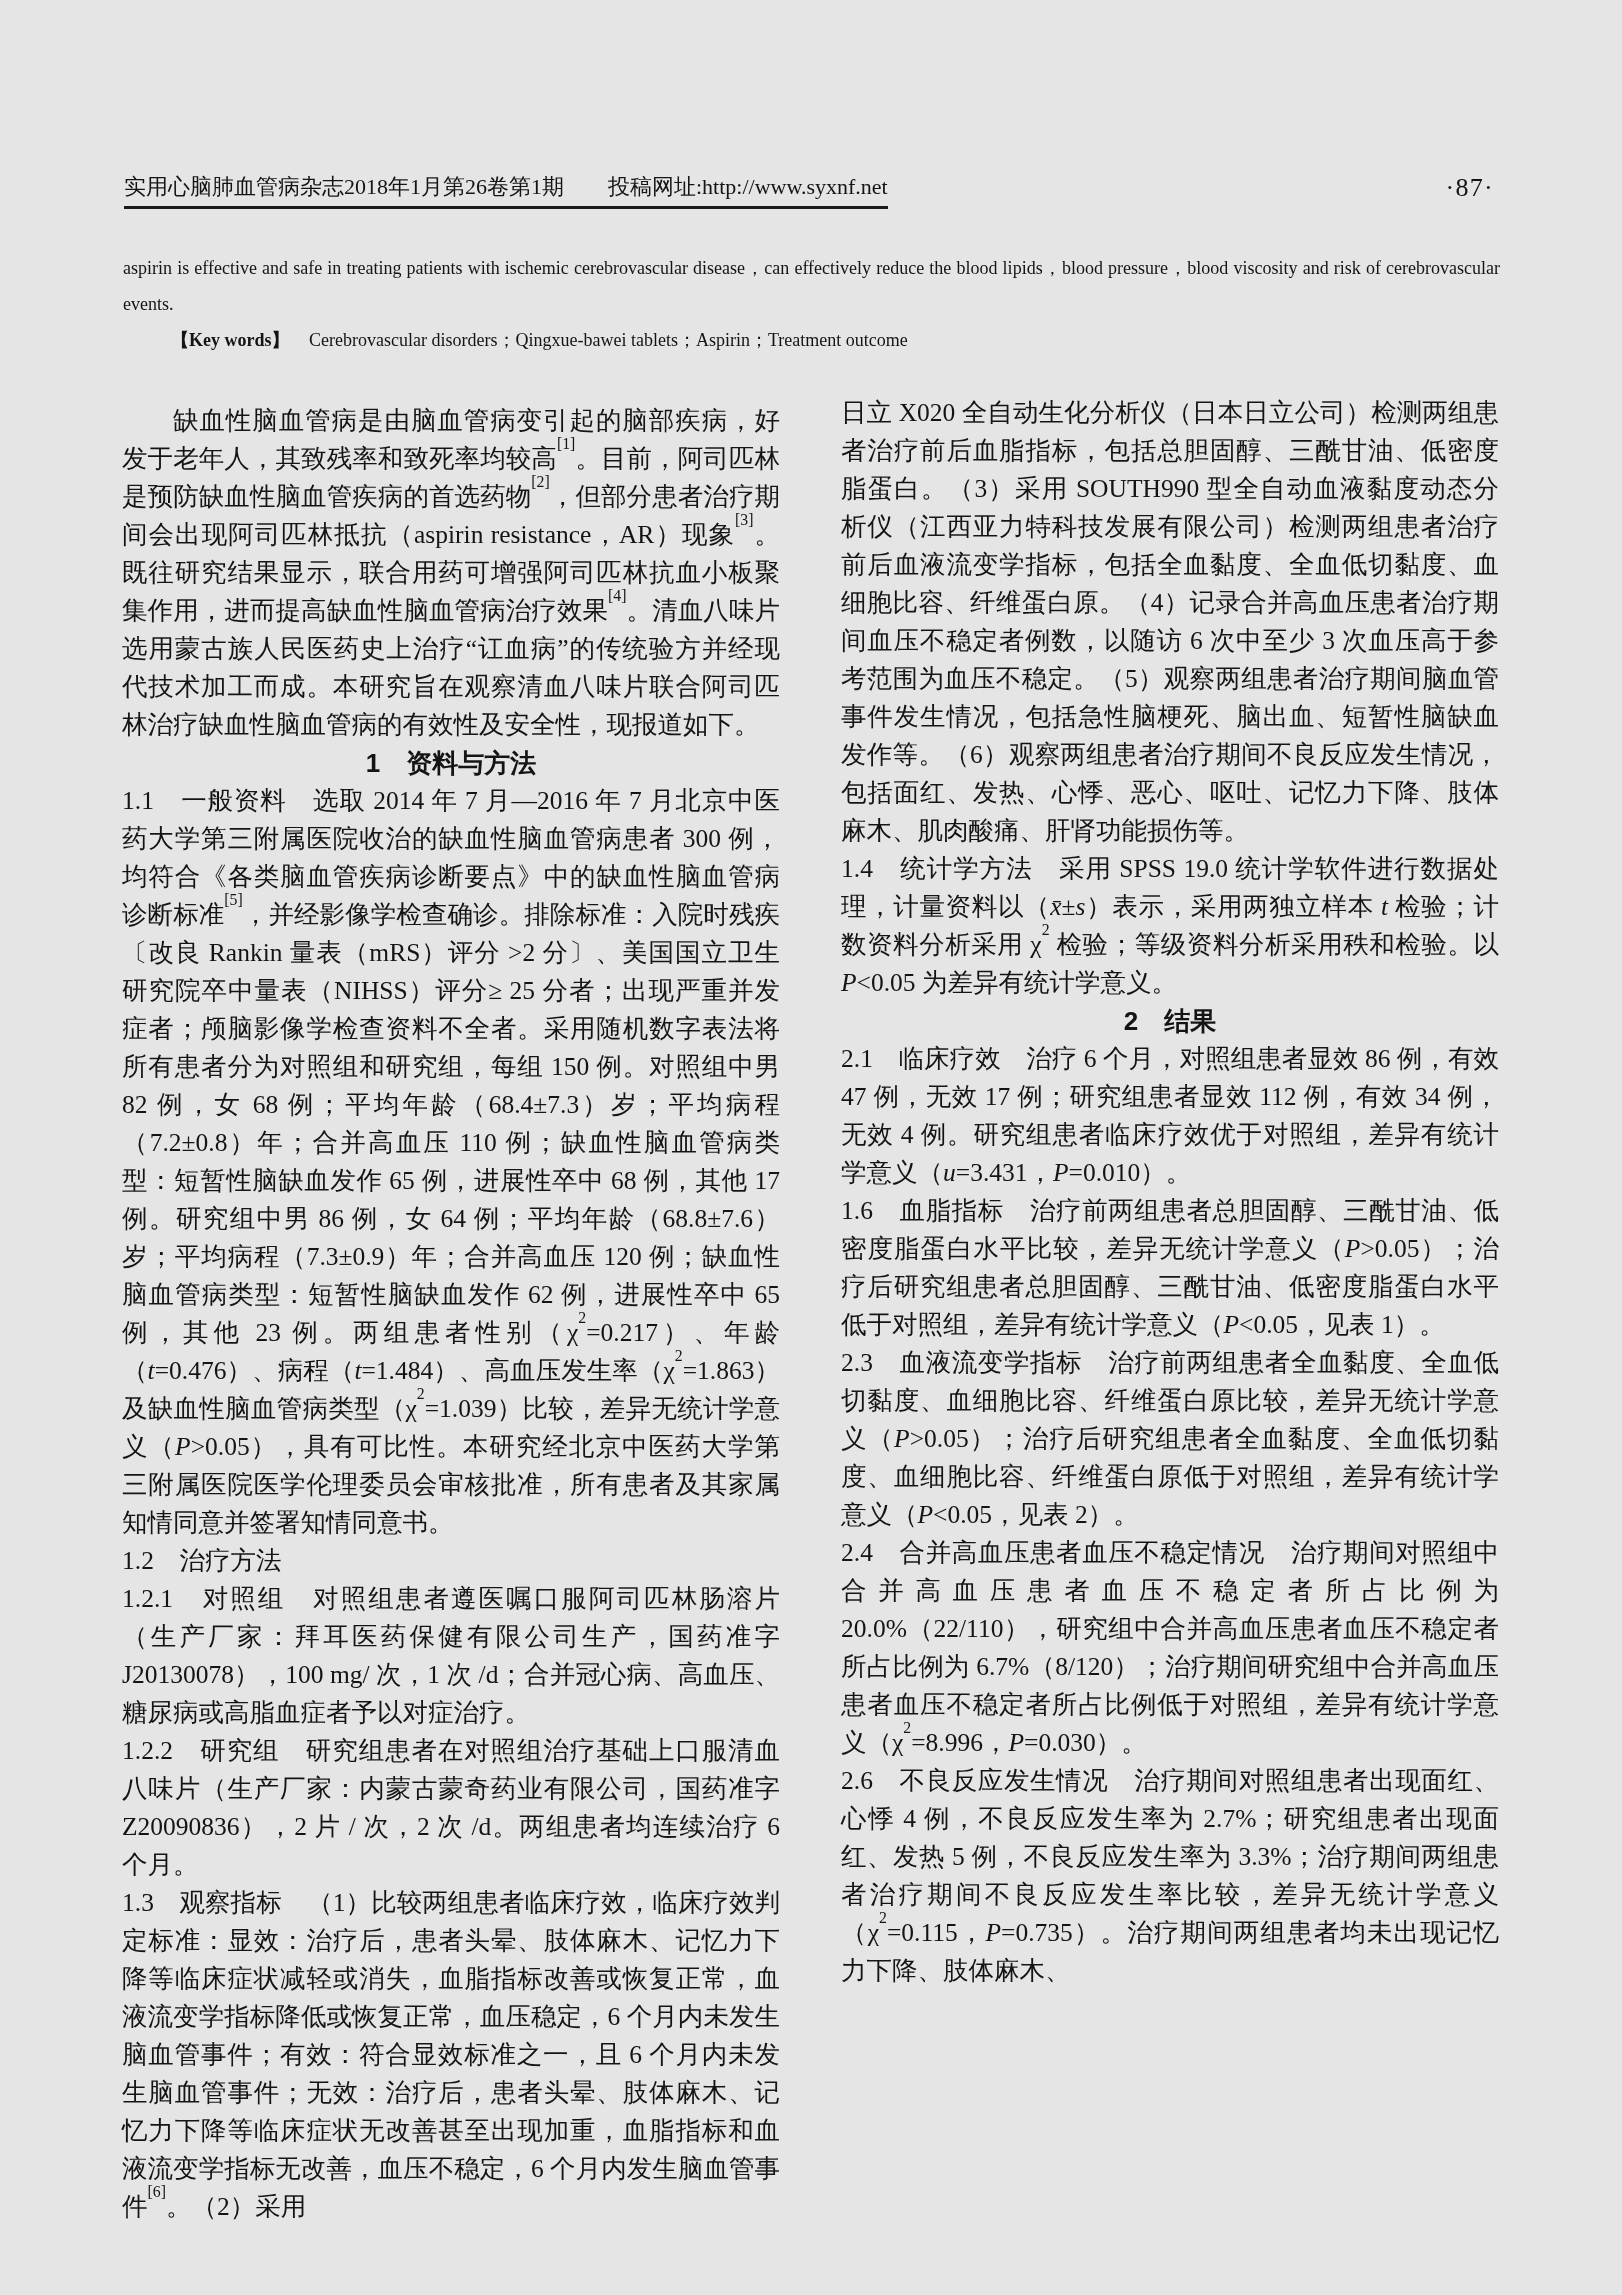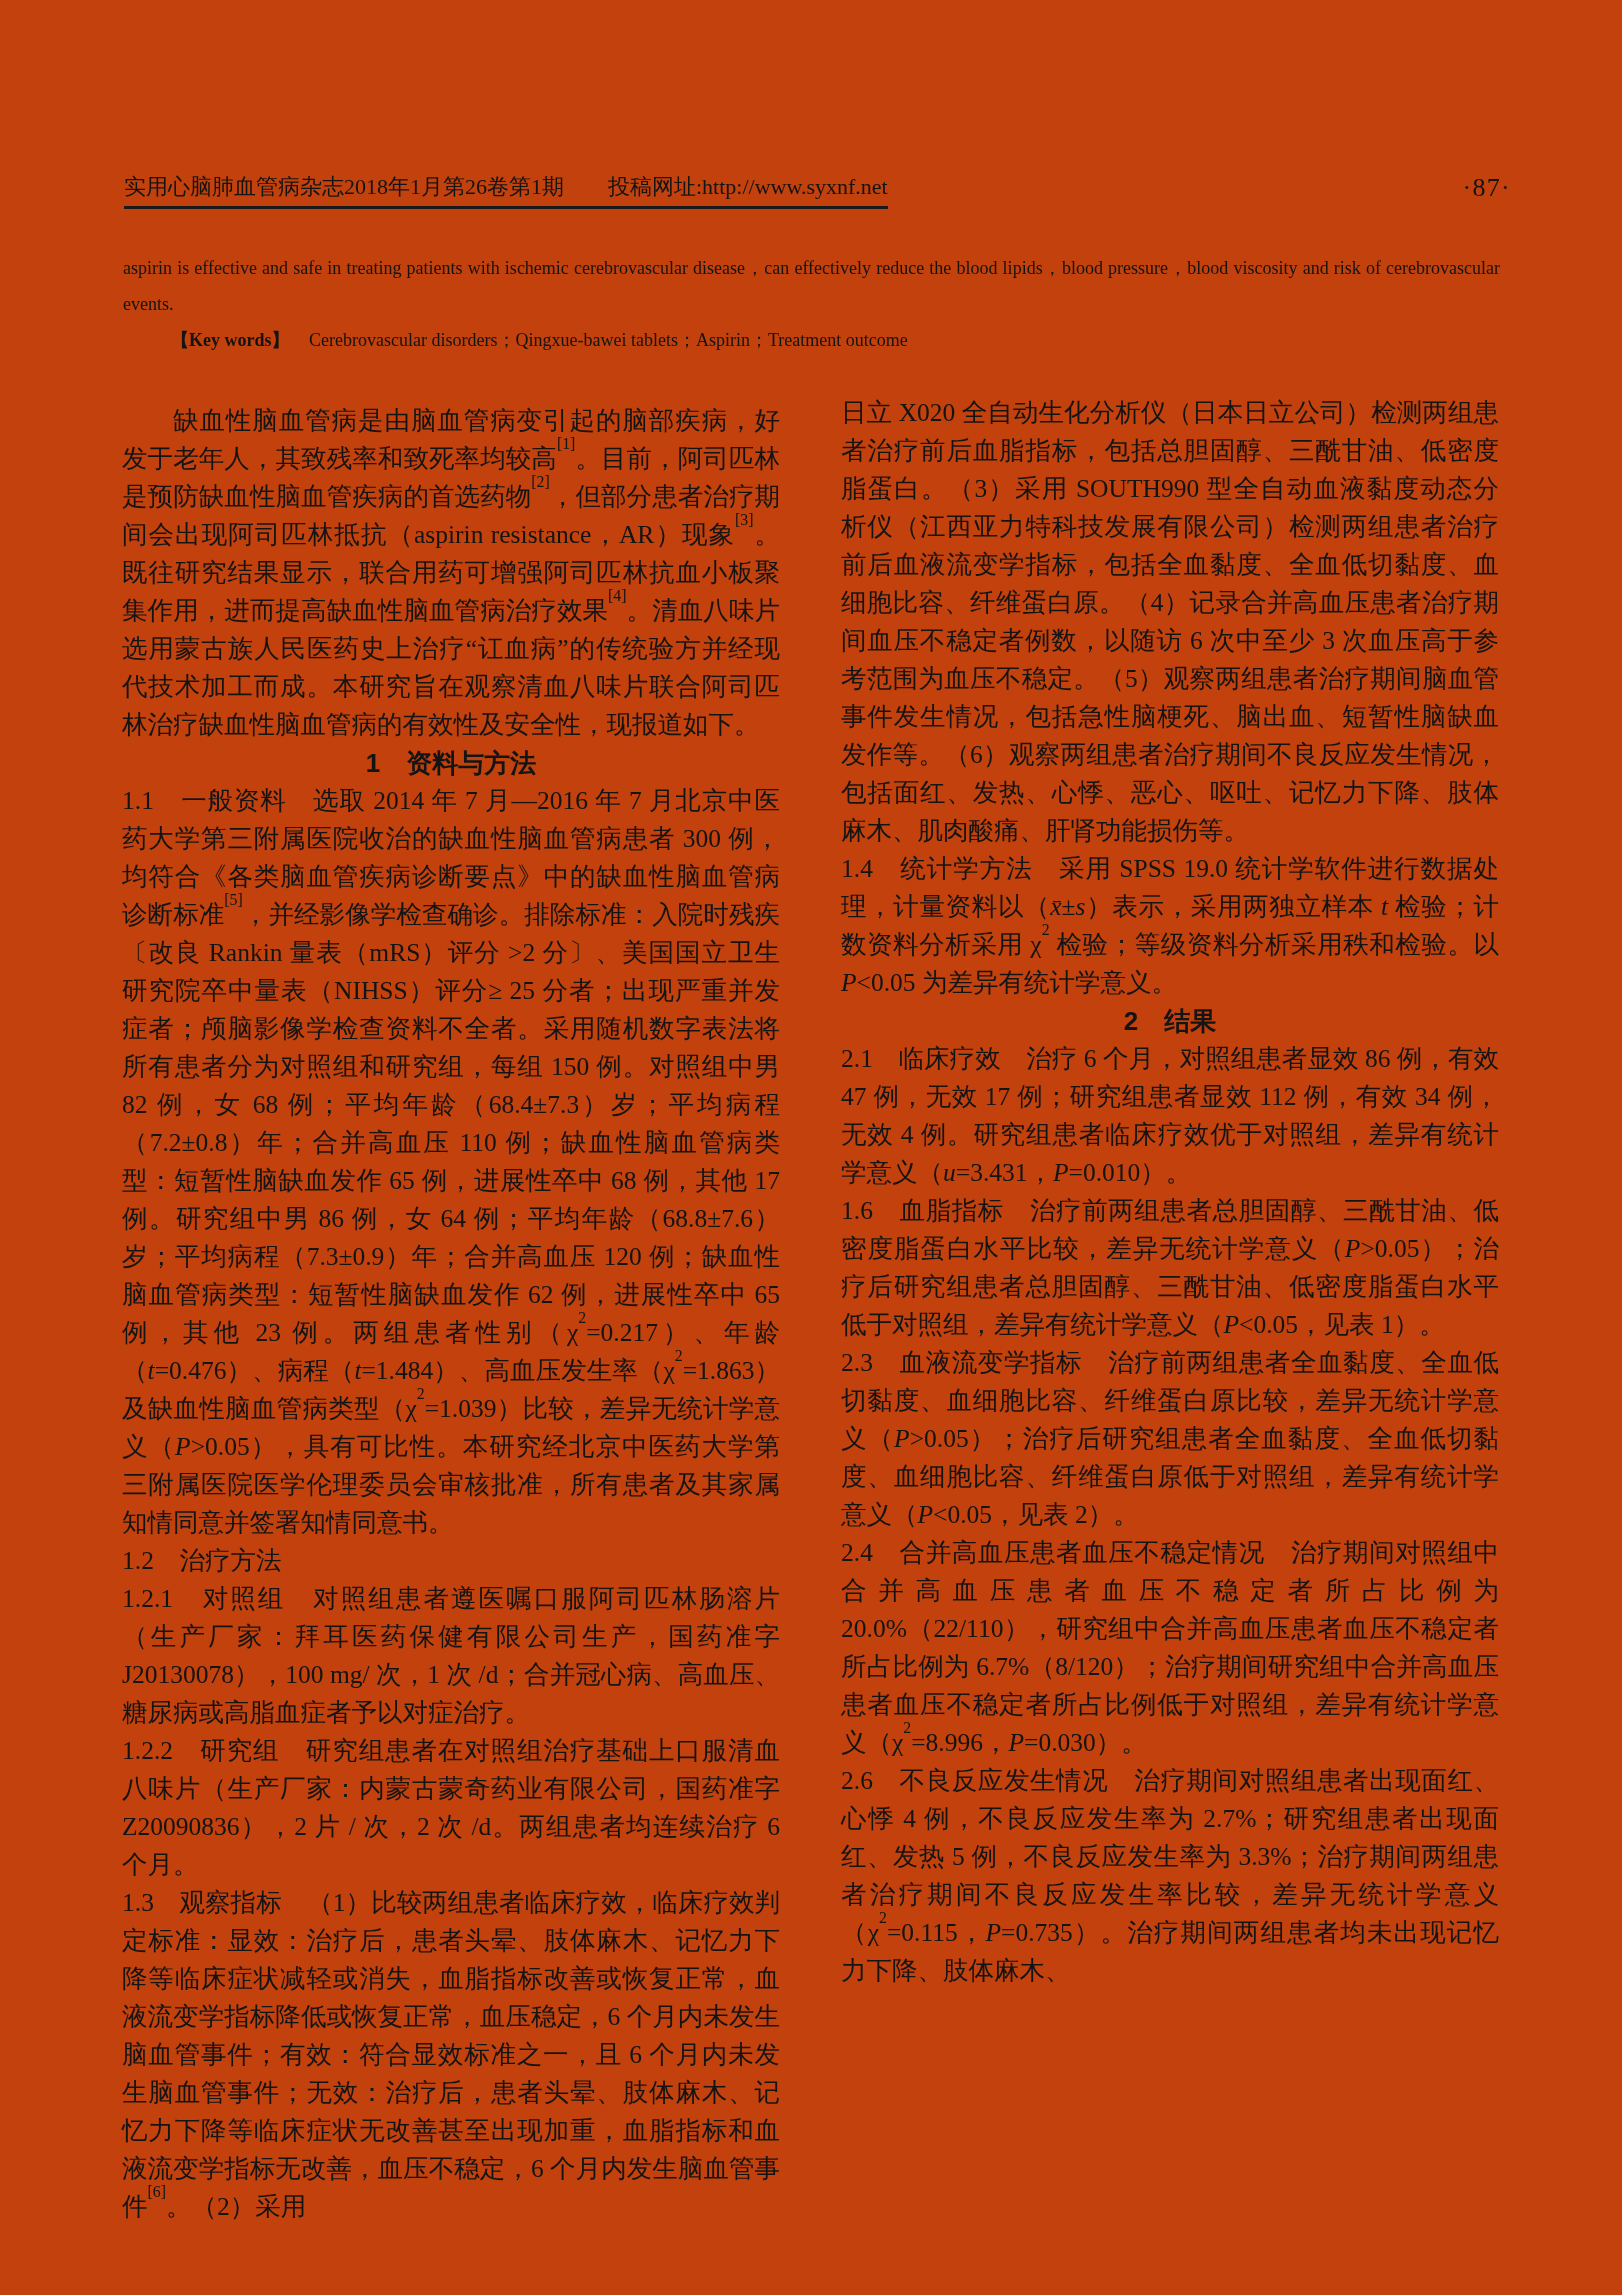--- a/index.html
+++ b/index.html
@@ -1,35 +1,35 @@
 <!DOCTYPE html>
 <html style="font-size:10.5px"><head>
 <meta charset="utf-8">
 <style>
   html,body{margin:0;padding:0;background:#888;}
   .page{
     position:relative;
     width:1623px;height:2295px;
-    background:#c2410c;
+    background:#e5e5e5;
     font-family:"Liberation Serif","DejaVu Serif",serif;
     color:#141414;
     overflow:hidden;
   }
   
   .header-left{
     position:absolute;left:124px;top:174px;
     display:inline-block;
     font-size:22px;line-height:26px;
     border-bottom:3.9px solid #1a1a1a;
     padding-bottom:5.9px;
     white-space:nowrap;
   }
   .submit{margin-left:44px;}
   .page-num{
-    position:absolute;right:112px;top:175px;
+    position:absolute;right:129px;top:175px;
     font-size:26px;line-height:26px;
     letter-spacing:1.3px;
   }
   
   .abstract{
     position:absolute;left:123px;top:250px;width:1377px;
     font-size:18px;line-height:36px;
     text-align:justify;
   }
   .abstract p{margin:0;}

